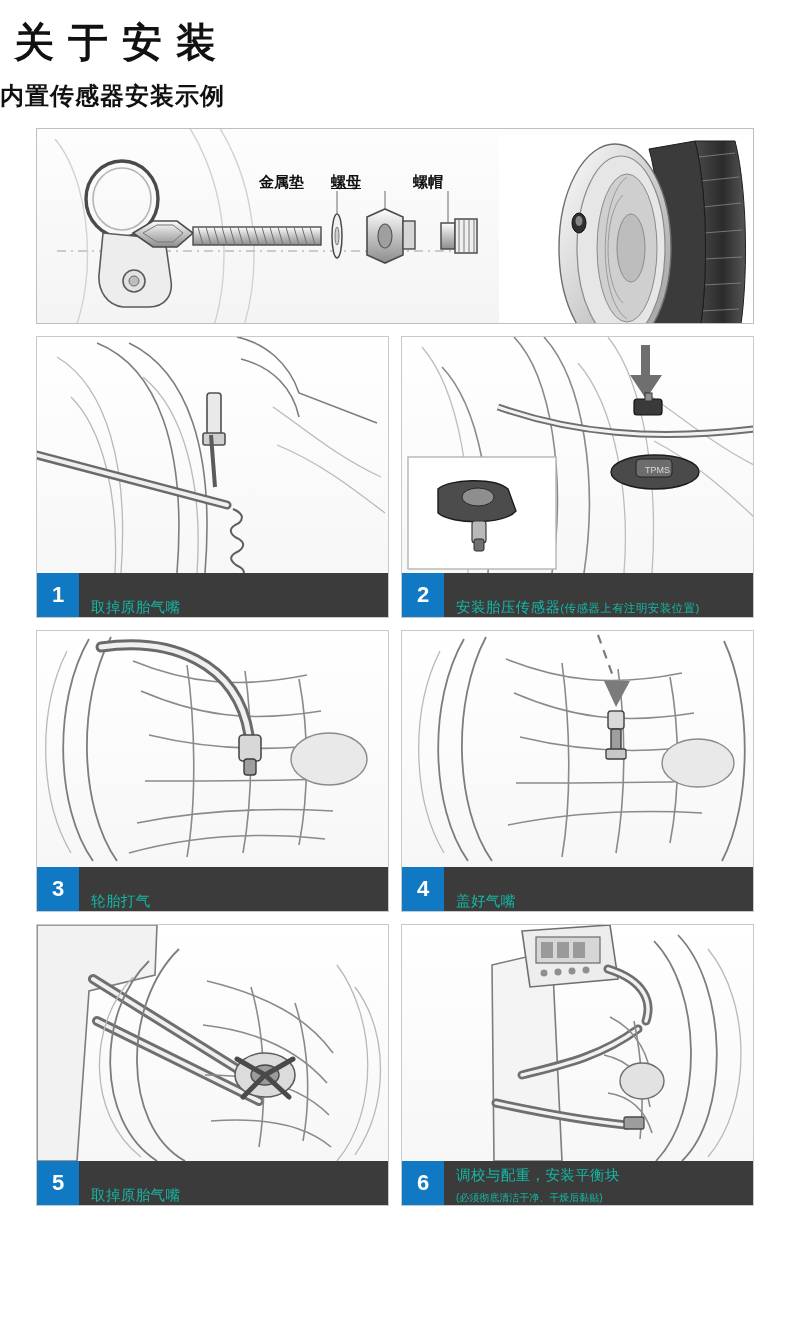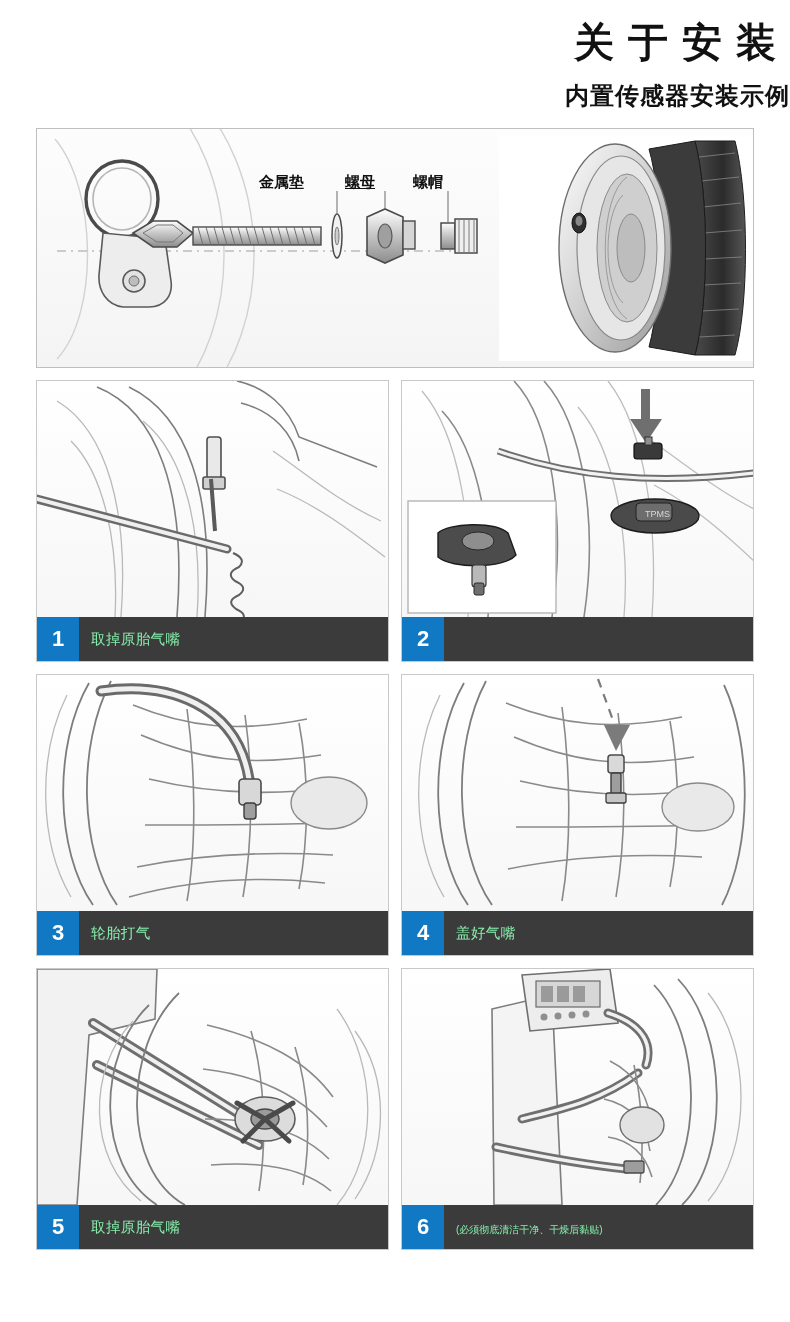--- a/index.html
+++ b/index.html
@@ -10,21 +10,21 @@
     background: #ffffff;
     font-family: "Liberation Sans", "DejaVu Sans", sans-serif;
     color: #1a1a1a;
     overflow: hidden;
     position: relative;
   }
 
   .page { width: 790px; height: 1322px; position: relative; }
 
   
-  .header { padding-top: 18px; text-align: right; }
+  .header { padding-top: 18px; text-align: left; }
   .main-title {
     font-size: 40px;
     font-weight: bold;
     letter-spacing: 14px;
     color: #111;
     line-height: 1.2;
     margin: 0 0 14px 0;
     text-indent: 14px;
   }
   .sub-title {
@@ -38,21 +38,21 @@
     font-size: 16.5px;
     color: #3a3a3a;
     margin: 0 0 16px 0;
     letter-spacing: 0.4px;
   }
 
   
   .diagram-panel {
     position: relative;
     margin: 0 36px;
-    height: 240px;
+    height: 196px;
     border: 1px solid #bfbfbf;
     background: linear-gradient(180deg,#fdfdfd 0%, #f4f4f4 100%);
     overflow: hidden;
   }
   .diagram-inner { position:absolute; inset:0; }
 
   .labels-row {
     position: absolute;
     top: 44px;
     left: 0; right: 0;
@@ -60,21 +60,21 @@
     pointer-events: none;
   }
   .part-label {
     position: absolute;
     font-size: 15px;
     font-weight: bold;
     color: #111;
     white-space: nowrap;
   }
   .lbl-1 { left: 222px; }
-  .lbl-2 { left: 308px; text-decoration: underline; }
+  .lbl-2 { left: 294px; text-decoration: underline; }
   .lbl-3 { left: 352px; margin-left: 24px; }
 
   
   .steps {
     margin: 12px 36px 0 36px;
     display: grid;
     grid-template-columns: 1fr 1fr;
     gap: 12px 12px;
   }
   .step-card {
@@ -101,24 +101,24 @@
     background: #1179c4;
     color: #fff;
     font-size: 22px;
     font-weight: bold;
     display: flex;
     align-items: center;
     justify-content: center;
   }
   .step-text {
     flex: 1;
-    color: #86efac;
+    color: #14b8a6;
     display: flex;
     flex-direction: column;
-    justify-content: center;
+    justify-content: flex-end;
     padding-left: 12px;
   }
   .step-text .line1 { font-size: 14.5px; letter-spacing: .4px; }
   .step-text .line1 .small { font-size: 11.5px; }
   .step-text .line2 { font-size: 10px; margin-top: 6px; }
 
   svg { display:block; }
 </style>
 </head>
 <body>
@@ -346,20 +346,25 @@
               <path d="M6 12 C 16 2 62 0 76 12 L 84 34 C 72 48 20 48 6 36 Z" fill="#4c4c4c" stroke="#1c1c1c" stroke-width="1.4"></path>
               <ellipse cx="46" cy="20" rx="16" ry="9" fill="#8e8e8e" stroke="#2a2a2a" stroke-width="1"></ellipse>
               <rect x="40" y="44" width="14" height="22" rx="3" fill="#b9b9b9" stroke="#3a3a3a" stroke-width="1.2"></rect>
               <rect x="42" y="62" width="10" height="12" rx="2" fill="#6f6f6f" stroke="#2a2a2a" stroke-width="1"></rect>
             </g>
           </g>
         </svg>
       </div>
       <div class="step-caption">
         <div class="step-num">2</div>
+        <div class="step-text">
+          <div class="line1">
+            <span>安装胎压传感器</span><span class="small">(传感器上有注明安装位置)</span>
+          </div>
+        </div>
       </div>
     </div>
 
     <div class="step-card">
       <div class="step-img">
         <svg width="355" height="236" viewBox="0 0 355 236">
 
           <g fill="none" stroke="#7d7d7d" stroke-width="1.8">
             <path d="M52 8 C 16 70 18 176 56 230"></path>
             <path d="M74 6 C 40 70 42 176 80 230"></path>
@@ -554,19 +559,20 @@
             <path d="M232 96 C 240 134 242 176 238 214"></path>
           </g>
           <ellipse cx="240" cy="156" rx="22" ry="18" fill="#e2e2e2" stroke="#6d6d6d" stroke-width="1.4"></ellipse>
 
           <rect x="222" y="192" width="20" height="12" rx="2" fill="#9d9d9d" stroke="#4a4a4a" stroke-width="1.3"></rect>
         </svg>
       </div>
       <div class="step-caption">
         <div class="step-num">6</div>
         <div class="step-text">
+          <div class="line1"><span>调校与配重，安装平衡块</span></div>
           <div class="line2">(必须彻底清洁干净、干燥后黏贴)</div>
         </div>
       </div>
     </div>
 
   </div>
 </div>
 
 </body></html>

